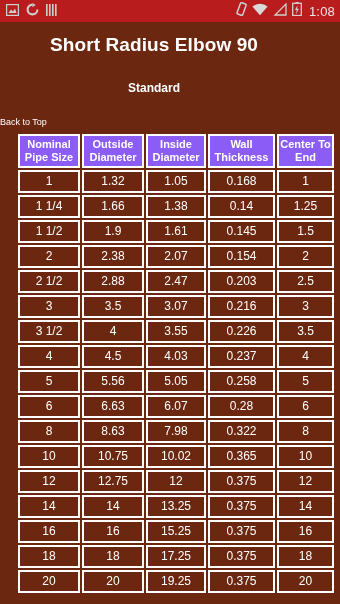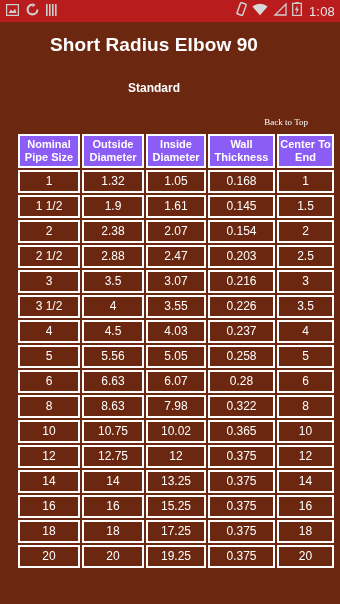--- a/index.html
+++ b/index.html
@@ -33,23 +33,23 @@
     text-align:center; color:#ffffff;
     font-size:19px; font-weight:bold;
     padding-top:12px; letter-spacing:.1px;
   }
   .page-subtitle{
     text-align:center; color:#ffffff;
     font-size:12px; font-weight:bold;
     padding-top:25px;
   }
   .back-to-top{
-    text-align:right; color:#ffffff;
+    text-align:left; color:#ffffff;
     font-size:9px; padding-top:22px;
-    text-decoration:none; display:block;font-family:Liberation Serif, serif;
+    text-decoration:none; display:block;
   }
 
   
   .table-wrap{ padding:5px 12px 0 16px; }
   table.spec{
     width:312px;
     border-collapse:separate;
     border-spacing:2px;
     table-layout:fixed;
   }
@@ -163,20 +163,27 @@
       </thead>
       <tbody id="body-rows">
           <tr>
             <td>1</td>
             <td>1.32</td>
             <td>1.05</td>
             <td>0.168</td>
             <td>1</td>
           </tr>
           <tr>
+            <td>1 1/4</td>
+            <td>1.66</td>
+            <td>1.38</td>
+            <td>0.14</td>
+            <td>1.25</td>
+          </tr>
+          <tr>
             <td>1 1/2</td>
             <td>1.9</td>
             <td>1.61</td>
             <td>0.145</td>
             <td>1.5</td>
           </tr>
           <tr>
             <td>2</td>
             <td>2.38</td>
             <td>2.07</td>

